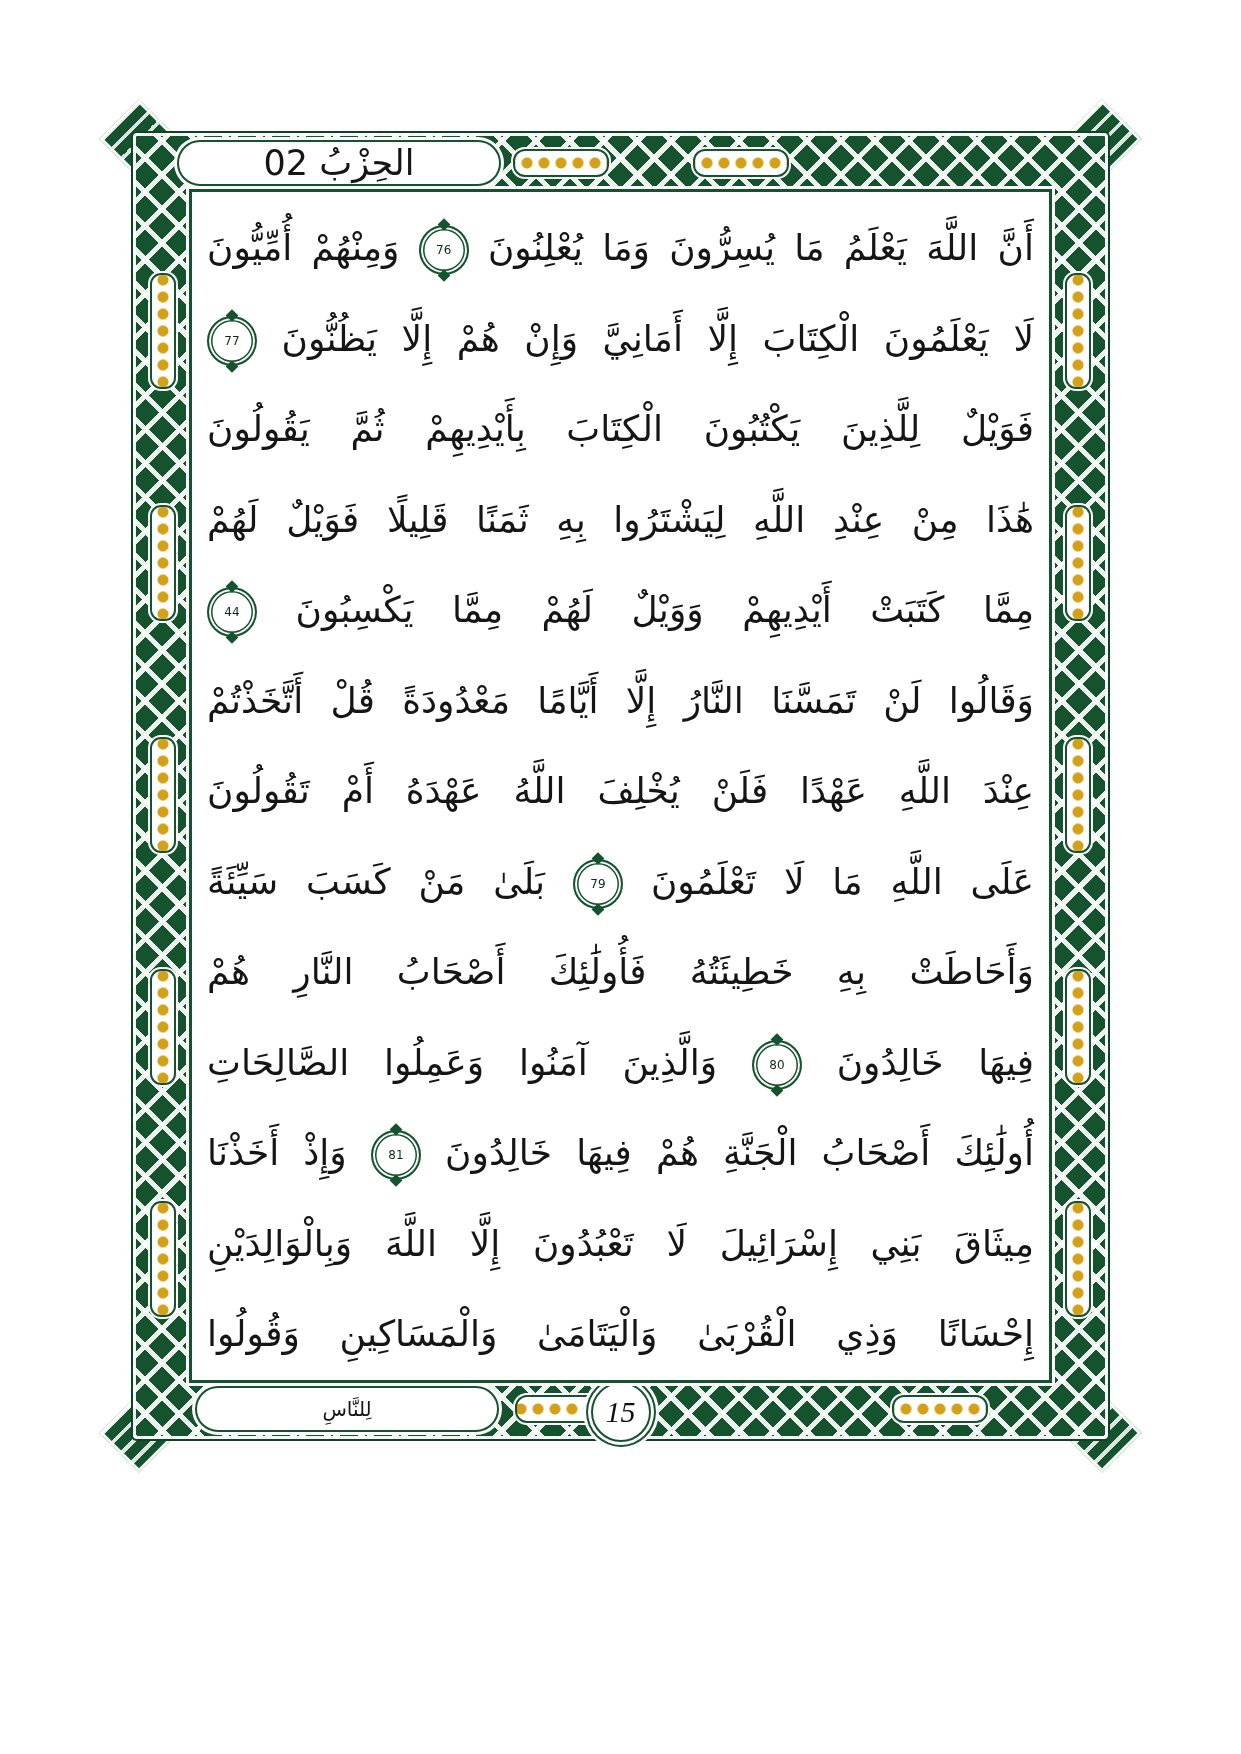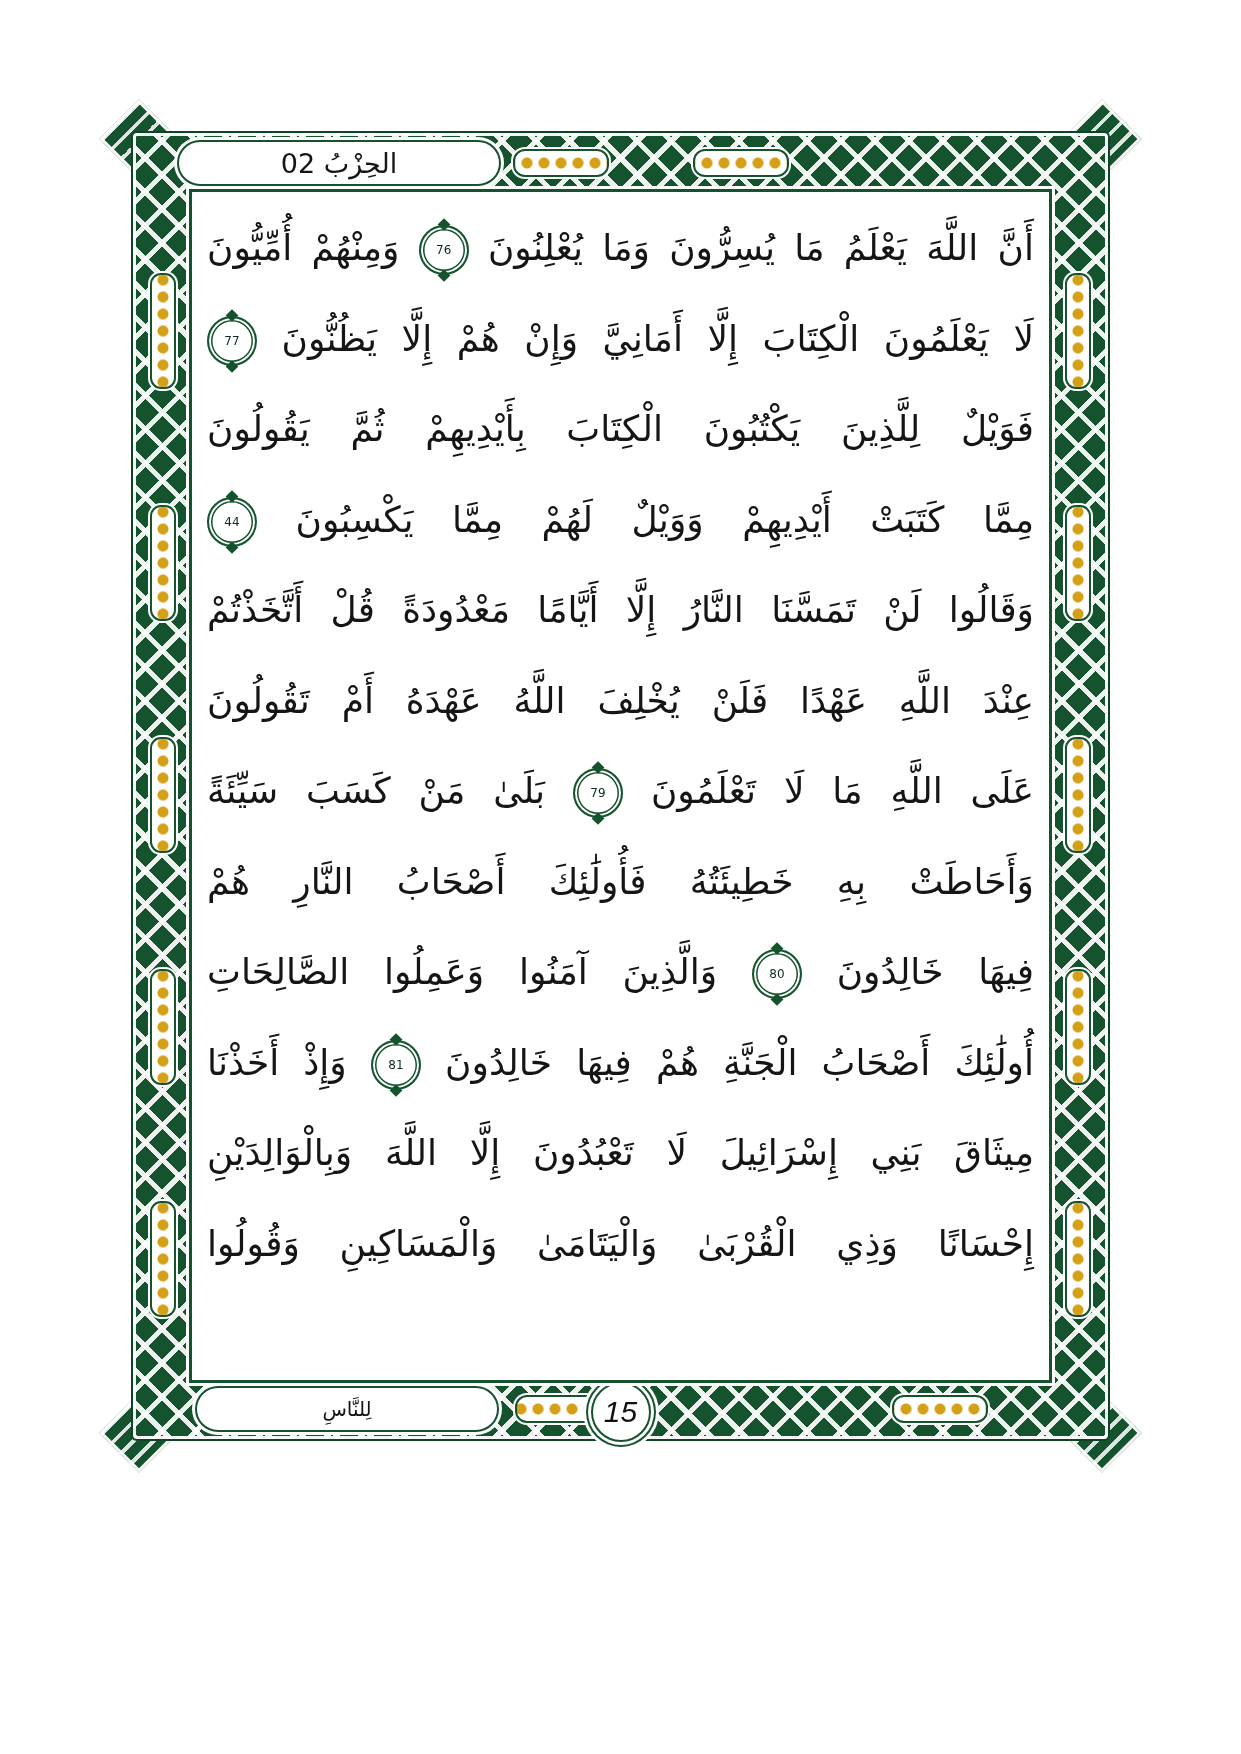--- a/index.html
+++ b/index.html
@@ -32,32 +32,32 @@
   .corner.bl{left:-22px;bottom:-22px;} .corner.br{right:-22px;bottom:-22px;}
   .panel{
     position:absolute;inset:56px;background:#fff;border:3px solid var(--green);
     box-shadow: inset 0 0 0 2px #fff, 0 0 0 3px #fff;
   }
   
   .cartouche{
     position:absolute;background:#fff;border:2.5px solid var(--green);
     border-radius:26px;display:flex;align-items:center;justify-content:center;
     box-shadow:0 0 0 3px #fff;direction:rtl;
-    font-size:27px;line-height:1;white-space:nowrap;
+    font-size:35px;line-height:1;white-space:nowrap;
   }
   .cartouche.hizb{left:44px;top:7px;width:320px;height:42px;}
   .cartouche.surah{right:104px;top:7px;width:238px;height:42px;}
   .cartouche.catch{left:62px;bottom:7px;width:300px;height:42px;font-size:20px;}
   .page-roundel{
     position:absolute;left:50%;bottom:-3px;transform:translateX(-50%);
     width:56px;height:56px;background:#fff;border-radius:50%;
     border:2px solid var(--green);
     box-shadow:0 0 0 3px #fff, 0 0 0 5px var(--green), 0 0 0 8px #fff;
     display:flex;align-items:center;justify-content:center;
-    font-family:Liberation Sans, sans-serif;font-style:italic;font-size:30px;color:#111;
+    font-family:Liberation Serif, serif;font-style:italic;font-size:30px;color:#111;
   }
   
   .dots{
     position:absolute;background-color:#fff;border:2px solid var(--green);
     box-shadow:0 0 0 2px #fff;
     background-image:radial-gradient(circle, var(--gold) 5px, transparent 6px);
     background-repeat:repeat-x;background-size:17px 100%;background-position:center;
     border-radius:12px;
   }
   .dots.h{height:24px;top:16px;}
@@ -132,20 +132,21 @@
   <div class="page-roundel">
     <span>15</span>
   </div>
 
   <div class="panel"></div>
 
   <div class="text-area">
       <div class="qline"><span class="qtext">أَنَّ اللَّهَ يَعْلَمُ مَا يُسِرُّونَ وَمَا يُعْلِنُونَ</span> <span class="verse-badge">76</span> <span class="qtext">وَمِنْهُمْ أُمِّيُّونَ</span></div>
       <div class="qline"><span class="qtext">لَا يَعْلَمُونَ الْكِتَابَ إِلَّا أَمَانِيَّ وَإِنْ هُمْ إِلَّا يَظُنُّونَ</span> <span class="verse-badge">77</span></div>
       <div class="qline"><span class="qtext">فَوَيْلٌ لِلَّذِينَ يَكْتُبُونَ الْكِتَابَ بِأَيْدِيهِمْ ثُمَّ يَقُولُونَ</span></div>
+      <div class="qline"><span class="qtext">هَٰذَا مِنْ عِنْدِ اللَّهِ لِيَشْتَرُوا بِهِ ثَمَنًا قَلِيلًا فَوَيْلٌ لَهُمْ</span></div>
       <div class="qline"><span class="qtext">مِمَّا كَتَبَتْ أَيْدِيهِمْ وَوَيْلٌ لَهُمْ مِمَّا يَكْسِبُونَ</span> <span class="verse-badge">44</span></div>
       <div class="qline"><span class="qtext">وَقَالُوا لَنْ تَمَسَّنَا النَّارُ إِلَّا أَيَّامًا مَعْدُودَةً قُلْ أَتَّخَذْتُمْ</span></div>
       <div class="qline"><span class="qtext">عِنْدَ اللَّهِ عَهْدًا فَلَنْ يُخْلِفَ اللَّهُ عَهْدَهُ أَمْ تَقُولُونَ</span></div>
       <div class="qline"><span class="qtext">عَلَى اللَّهِ مَا لَا تَعْلَمُونَ</span> <span class="verse-badge">79</span> <span class="qtext">بَلَىٰ مَنْ كَسَبَ سَيِّئَةً</span></div>
       <div class="qline"><span class="qtext">وَأَحَاطَتْ بِهِ خَطِيئَتُهُ فَأُولَٰئِكَ أَصْحَابُ النَّارِ هُمْ</span></div>
       <div class="qline"><span class="qtext">فِيهَا خَالِدُونَ</span> <span class="verse-badge">80</span> <span class="qtext">وَالَّذِينَ آمَنُوا وَعَمِلُوا الصَّالِحَاتِ</span></div>
       <div class="qline"><span class="qtext">أُولَٰئِكَ أَصْحَابُ الْجَنَّةِ هُمْ فِيهَا خَالِدُونَ</span> <span class="verse-badge">81</span> <span class="qtext">وَإِذْ أَخَذْنَا</span></div>
       <div class="qline"><span class="qtext">مِيثَاقَ بَنِي إِسْرَائِيلَ لَا تَعْبُدُونَ إِلَّا اللَّهَ وَبِالْوَالِدَيْنِ</span></div>
       <div class="qline"><span class="qtext">إِحْسَانًا وَذِي الْقُرْبَىٰ وَالْيَتَامَىٰ وَالْمَسَاكِينِ وَقُولُوا</span></div>
     </div>

